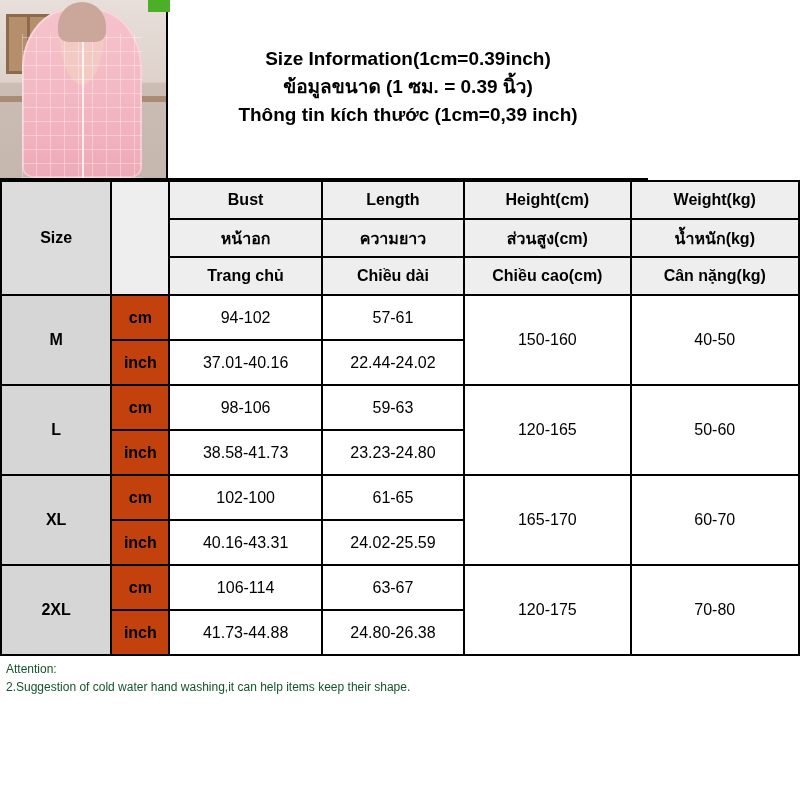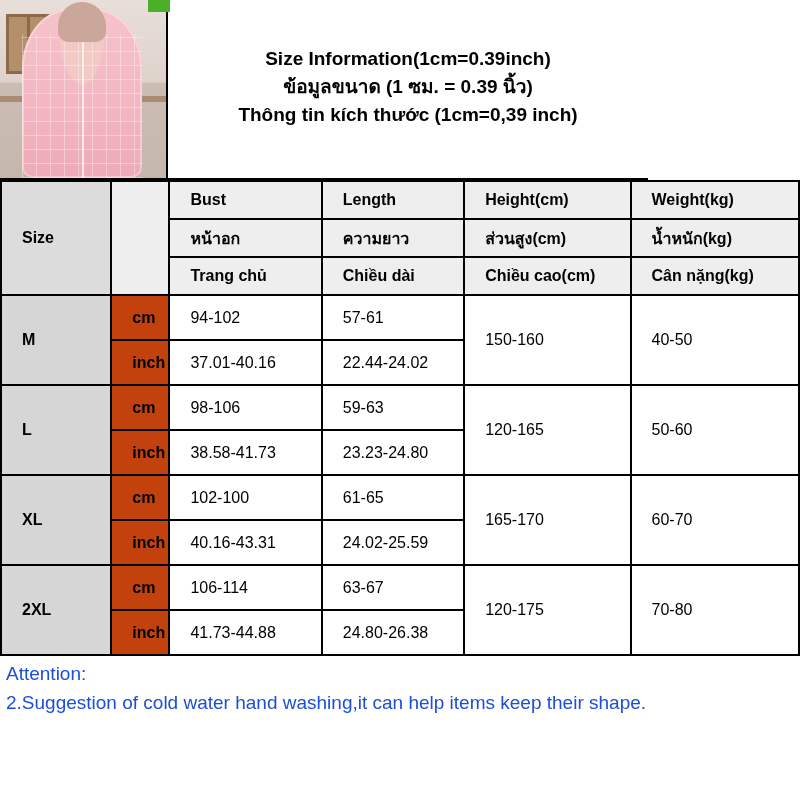--- a/index.html
+++ b/index.html
@@ -128,24 +128,25 @@
 
   
   table.size-table {
     border-collapse: collapse;
     table-layout: fixed;
     width: 800px;
     background: #fff;
   }
   table.size-table td, table.size-table th {
     border: 2px solid #000;
+    text-align: center;
     vertical-align: middle;
     font-size: 16px;
     color: #000;
-    padding: 2px 20px;
+    padding: 2px 11px;
   }
   .col-size    { width: 110px; }
   .col-unit    { width: 58px;  }
   .col-bust    { width: 152px; }
   .col-length  { width: 142px; }
   .col-height  { width: 166px; }
   .col-weight  { width: 168px; }
 
   thead td {
     background: #eeeeee;
@@ -175,23 +176,23 @@
     margin-top: 19px;
   }
   td.span-cell {
     background: #ffffff;
     font-size: 17px;
   }
 
   
   .attention {
     padding: 4px 0 0 6px;
-    font-size: 19px;
+    font-size: 12px;
     line-height: 1.52;
-    color: #1d4ed8;
+    color: #14532d;
   }
   .attention p { margin: 0; }
   .footer-space { height: 46px; background: #fff; }
 </style>
 </head>
 <body>
 
 <div class="sheet">
 
   <div class="header">

